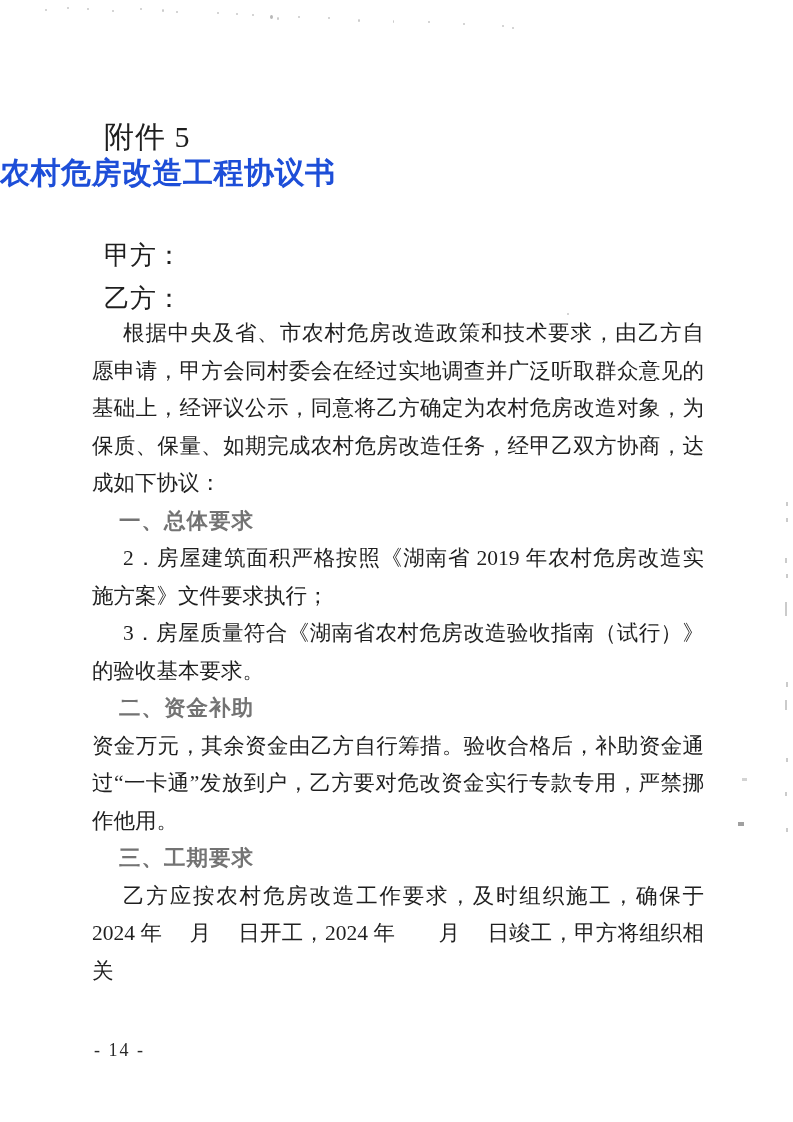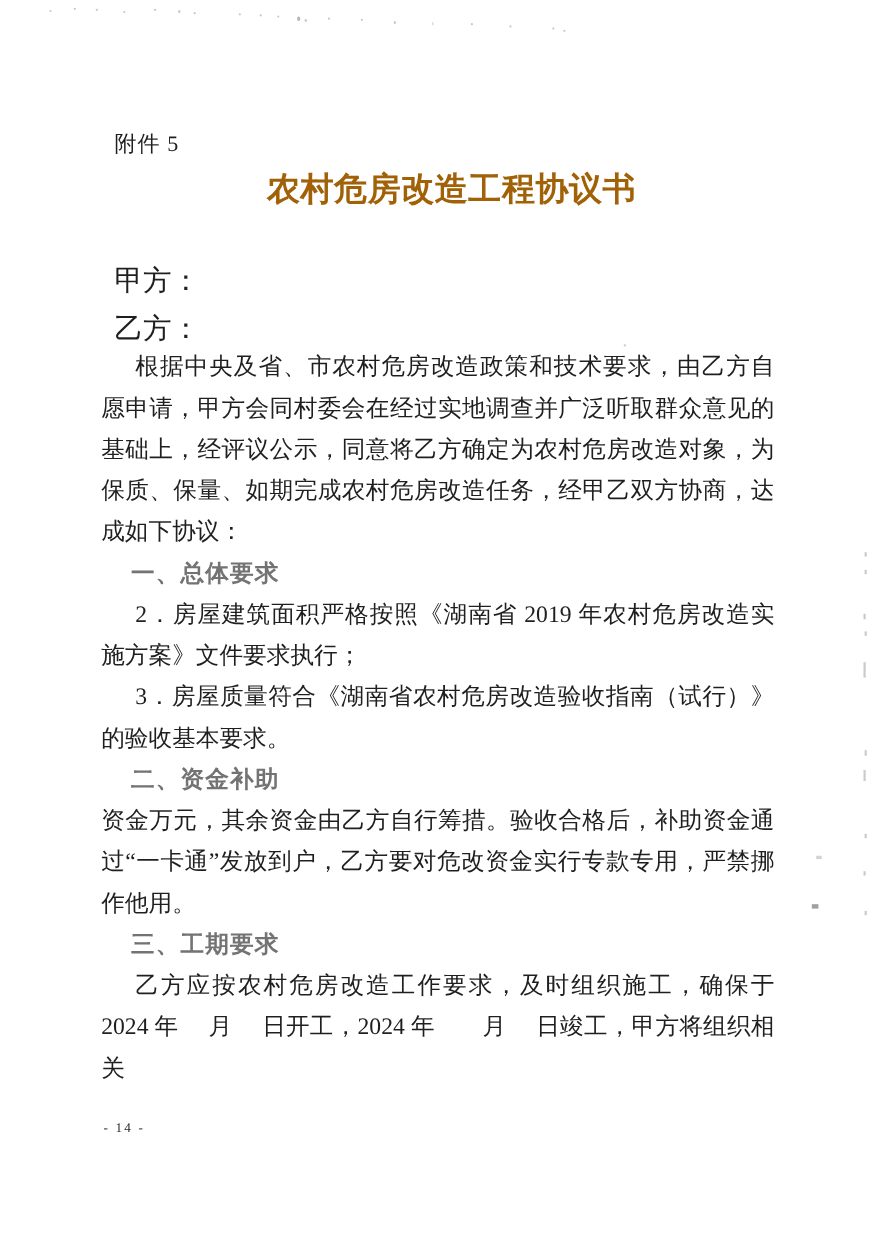--- a/index.html
+++ b/index.html
@@ -10,35 +10,33 @@
     margin: 0 auto;
     background: #ffffff;
     overflow: hidden;
     font-family: "Liberation Serif", "DejaVu Serif", serif;
     color: #1f1f1f;
   }
   .attachment {
     position: absolute;
     left: 104px;
     top: 117px;
-    font-size: 20px;
+    font-size: 30px;
     letter-spacing: 1px;
   }
   .doc-title {
     position: absolute;
     left: 0;
     right: 0;
     top: 153px;
-    text-align: center;
     font-size: 30px;
     font-weight: bold;
-    color: #a16207;
+    color: #1d4ed8;
     letter-spacing: 0.5px;
     line-height: 40px;
-    padding-left: 28px;
   }
   .party {
     position: absolute;
     left: 104px;
     font-size: 26px;
   }
   .party-a { top: 238px; }
   .party-b { top: 281px; }
   .doc-body {
     position: absolute;
@@ -60,22 +58,22 @@
   .line.heading {
     font-family: "Liberation Sans", "DejaVu Sans", sans-serif;
     font-weight: 700;
     padding-left: 27px;
     color: #737373;
     letter-spacing: 1px;
   }
   .page-number {
     position: absolute;
     left: 94px;
-    top: 1018px;
-    font-size: 12px;
+    top: 1040px;
+    font-size: 18px;
     letter-spacing: 2px;
     color: #2a2a2a;
   }
   
   .speck {
     position: absolute;
     background: #9a9a9a;
     opacity: 0.55;
     border-radius: 50%;
   }

